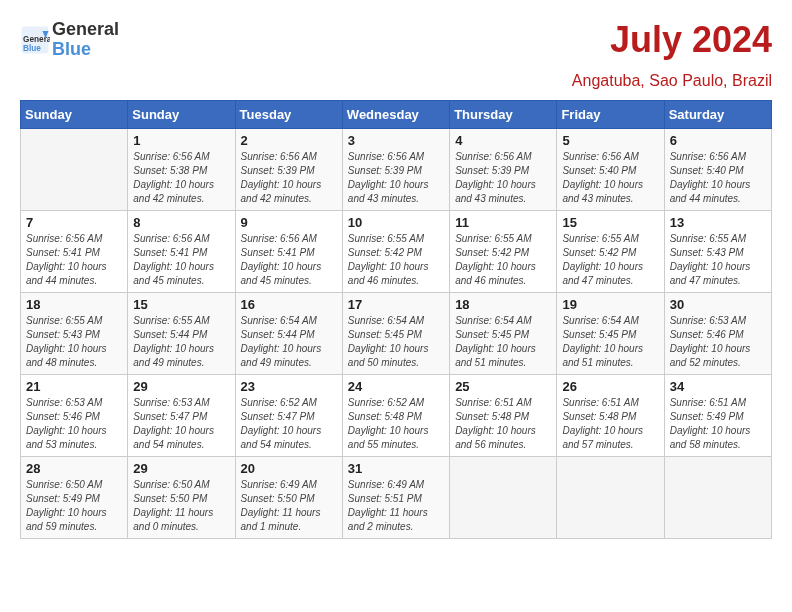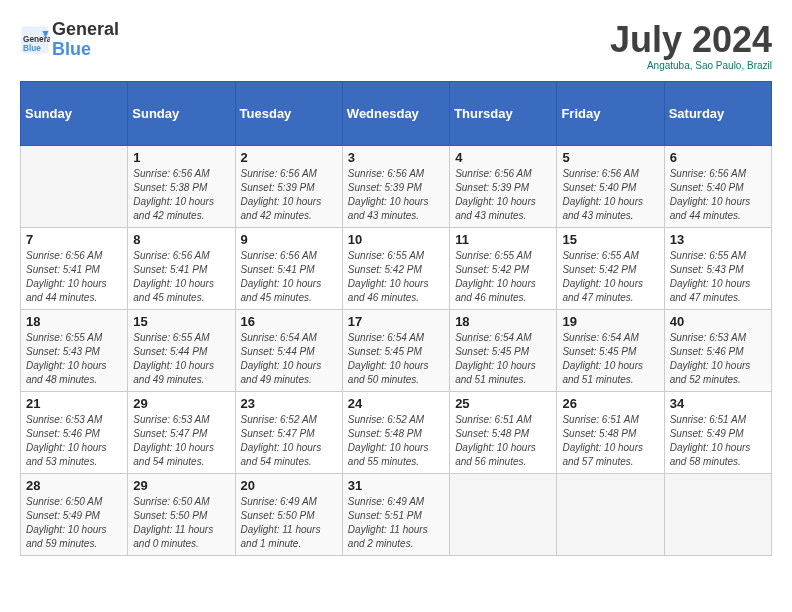--- a/index.html
+++ b/index.html
@@ -24,36 +24,37 @@
       width: 30px;
       height: 30px;
       margin-right: 2px;
     }
     .title-area {
       text-align: right;
     }
     .month-title {
       font-size: 36px;
       font-weight: bold;
-      color: #404040;
+      color: #b91c1c;
       line-height: 1.1;
     }
     .location-title {
-      font-size: 10px;
-      color: #0f766e;
+      font-size: 16px;
+      color: #b91c1c;
+      margin-top: 12px;
     }
     table {
       width: 100%;
       border-collapse: collapse;
       font-size: 11px;
     }
     thead tr th {
       background-color: #3a6bbf;
       color: #fff;
-      padding: 24px 4px;
+      padding: 6px 4px;
       text-align: left;
       font-size: 13px;
       font-weight: bold;
       border: 1px solid #2a5baf;
     }
     tbody tr td {
       border: 1px solid #ccc;
       padding: 4px 5px;
       vertical-align: top;
       width: 14.28%;
@@ -251,21 +252,21 @@
 and 51 minutes.</div>
         </td>
         <td>
           <span class="day-number">19</span>
           <div class="day-info" style="white-space: pre-line;">Sunrise: 6:54 AM
 Sunset: 5:45 PM
 Daylight: 10 hours
 and 51 minutes.</div>
         </td>
         <td>
-          <span class="day-number">40</span>
+          <span class="day-number">30</span>
           <div class="day-info" style="white-space: pre-line;">Sunrise: 6:53 AM
 Sunset: 5:46 PM
 Daylight: 10 hours
 and 52 minutes.</div>
         </td>
       </tr>
       <tr>
         <td>
           <span class="day-number">21</span>
           <div class="day-info" style="white-space: pre-line;">Sunrise: 6:53 AM

